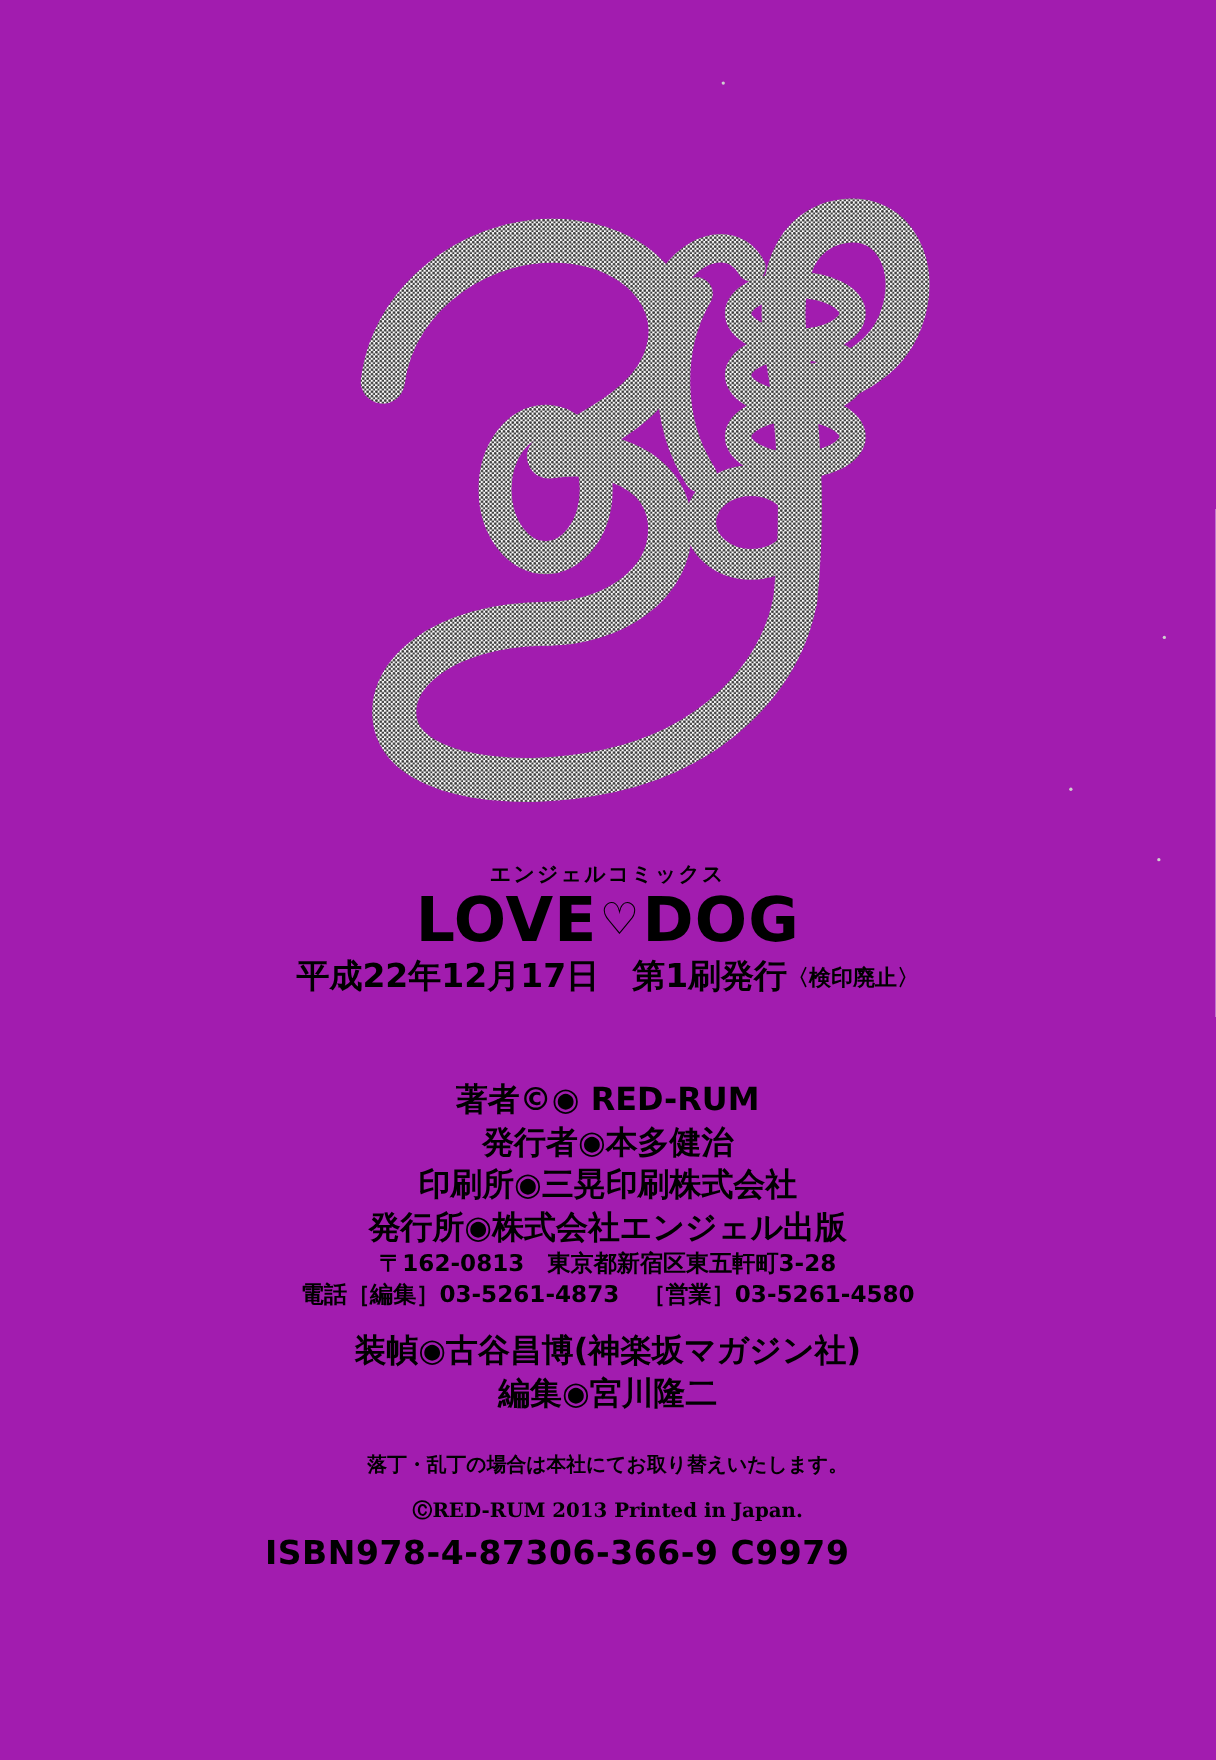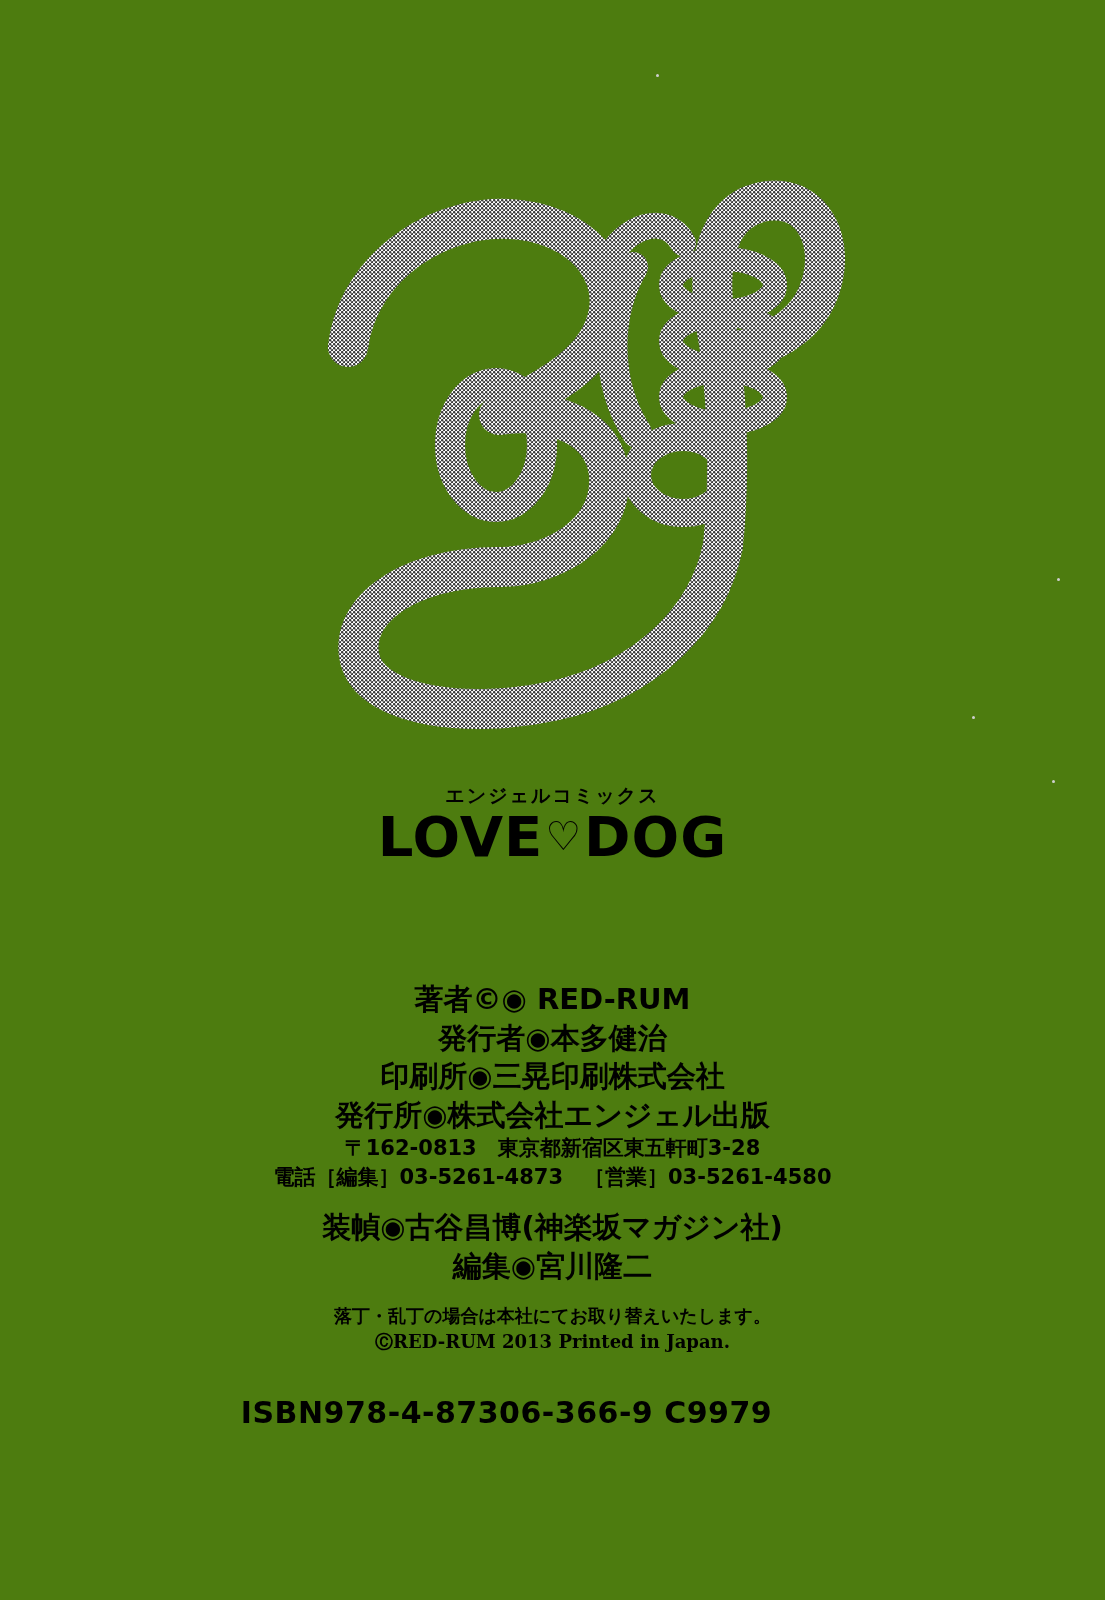--- a/index.html
+++ b/index.html
@@ -12,21 +12,21 @@
     height: 1600px;
     position: relative;
     font-family: "DejaVu Sans", "Liberation Sans", sans-serif;
     color: #000000;
     overflow: hidden;
   }
 
   .page {
     position: absolute;
     inset: 0;
-    background: #4d7c0f;
+    background: #a21caf;
   }
 
   
   .logo-area {
     position: absolute;
     left: 0;
     top: 95px;
     width: 1105px;
     height: 660px;
     display: flex;
@@ -107,21 +107,21 @@
     left: 0;
     top: 1303px;
     width: 1105px;
     text-align: center;
   }
   .fine-line {
     font-size: 18px;
     font-weight: bold;
     line-height: 1.45;
     white-space: nowrap;
-    margin: 0;
+    margin: 16px;
     font-family: "DejaVu Serif", "Liberation Serif", serif;
   }
 
   .isbn {
     position: absolute;
     left: 0;
     top: 1395px;
     width: 1013px;
     text-align: center;
     font-size: 30px;
@@ -209,20 +209,23 @@
         <path d="M95 232 C 105 150, 190 95, 268 105 C 336 114, 372 165, 350 216 C 333 256, 284 277, 246 300 C 300 292, 352 312, 356 360 C 360 418, 300 452, 246 452" stroke-width="3" stroke="#111" fill="none" style="opacity:0"></path>
       </g>
     </svg>
   </div>
 
   <div class="colophon">
     <p class="imprint-label">エンジェルコミックス</p>
     <p class="series-title">
       <span>LOVE</span><span class="heart">♡</span><span>DOG</span>
     </p>
+    <p class="pubdate">
+      <span>平成22年12月17日　第1刷発行</span><span class="small">〈検印廃止〉</span>
+    </p>
   </div>
 
   <div class="credits">
 
     <p class="credit-line">
       <span>著者</span><span>©◉</span>&nbsp;<span>RED-RUM</span>
     </p>
     <p class="credit-line">
       <span>発行者</span><span>◉</span><span>本多健治</span>
     </p>

